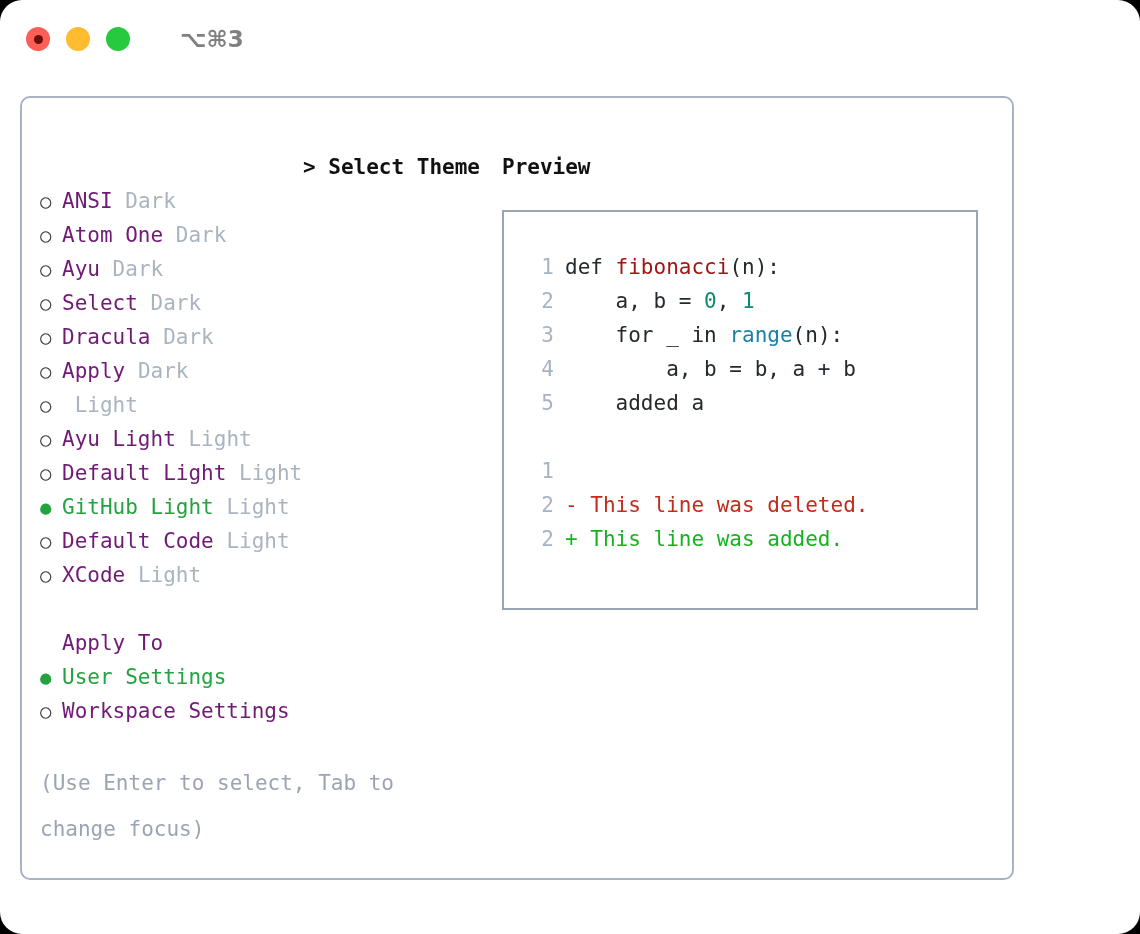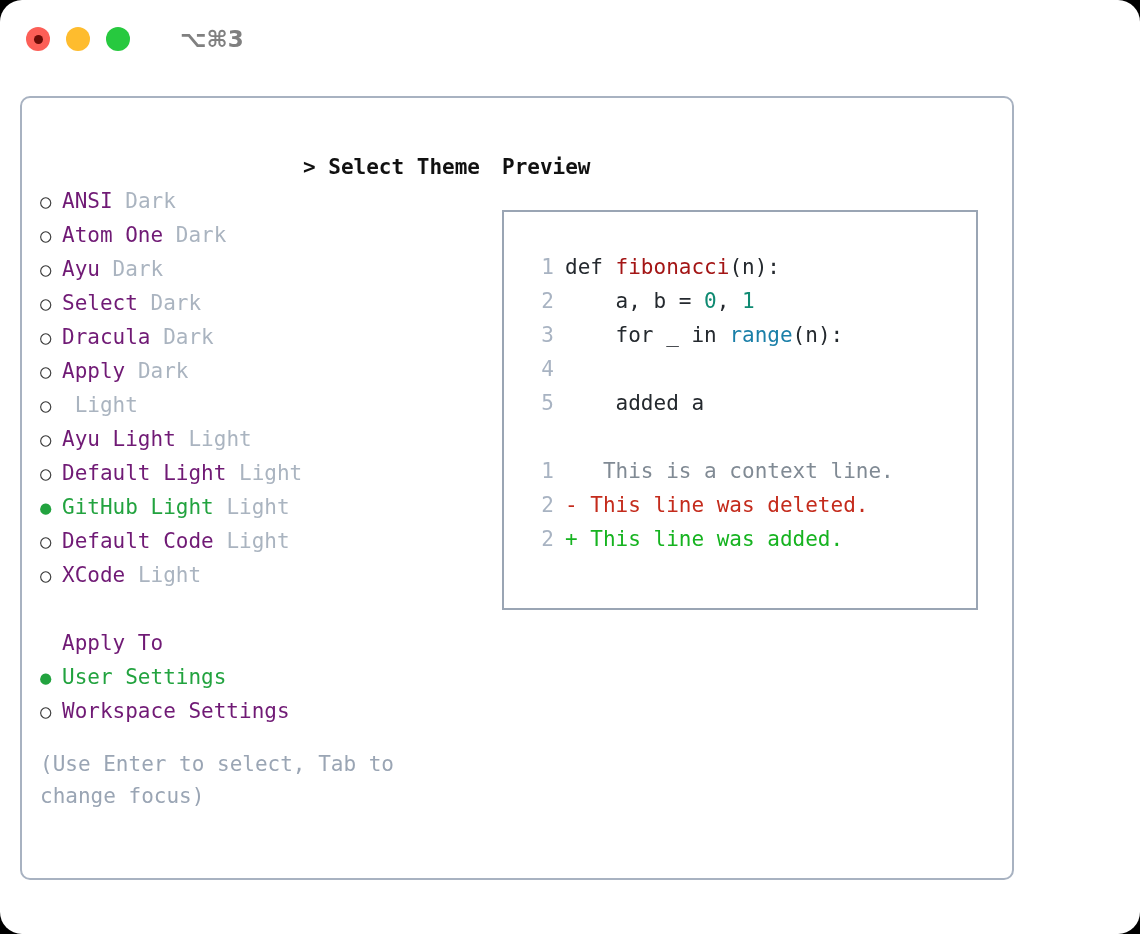--- a/index.html
+++ b/index.html
@@ -119,23 +119,23 @@
   }
   .marker.sel   { color: #22a33f; }
   .marker.blank { color: transparent; }
   .name  { color: #701a75; }
   .name.sel { color: #22a33f; }
   .tag   { color: #aab4c0; }
 
   .spacer-row { height: 34px; }
 
   .hint {
-    margin-top: 20px;
-    font-size: 21px;
-    line-height: 32px;
+    margin-top: 32px;
+    font-size: 21px;
+    line-height: 46px;
     color: #9aa5b4;
     width: 400px;
     white-space: pre-wrap;
   }
 
   
   .preview-title {
     font-size: 21px;
     font-weight: bold;
     color: #111111;
@@ -221,26 +221,26 @@
       <div class="hint">(Use Enter to select, Tab to change focus)</div>
     </div>
 
     <div class="col-right">
       <div class="preview-title">Preview</div>
       <div class="preview-box">
         <div id="code-block">
             <div class="code-line"><span class="ln">1</span><span class="tok-plain">def </span><span class="tok-fn">fibonacci</span><span class="tok-plain">(n):</span></div>
             <div class="code-line"><span class="ln">2</span><span class="tok-plain">    a, b = </span><span class="tok-num">0</span><span class="tok-plain">, </span><span class="tok-num">1</span></div>
             <div class="code-line"><span class="ln">3</span><span class="tok-plain">    for _ in </span><span class="tok-call">range</span><span class="tok-plain">(n):</span></div>
-            <div class="code-line"><span class="ln">4</span></div>
+            <div class="code-line"><span class="ln">4</span><span class="tok-plain">        a, b = b, a + b</span></div>
             <div class="code-line"><span class="ln">5</span><span class="tok-plain">    added a</span></div>
           </div>
         <div class="code-gap"></div>
         <div id="diff-block">
-            <div class="code-line"><span class="ln">1</span><span class="diff-ctx"> </span><span class="diff-ctx">  This is a context line.</span></div>
+            <div class="code-line"><span class="ln">1</span><span class="diff-ctx"> </span></div>
             <div class="code-line"><span class="ln">2</span><span class="diff-del">-</span><span class="diff-del"> This line was deleted.</span></div>
             <div class="code-line"><span class="ln">2</span><span class="diff-add">+</span><span class="diff-add"> This line was added.</span></div>
           </div>
       </div>
     </div>
 
   </div>
 </div>
 
 </body></html>

